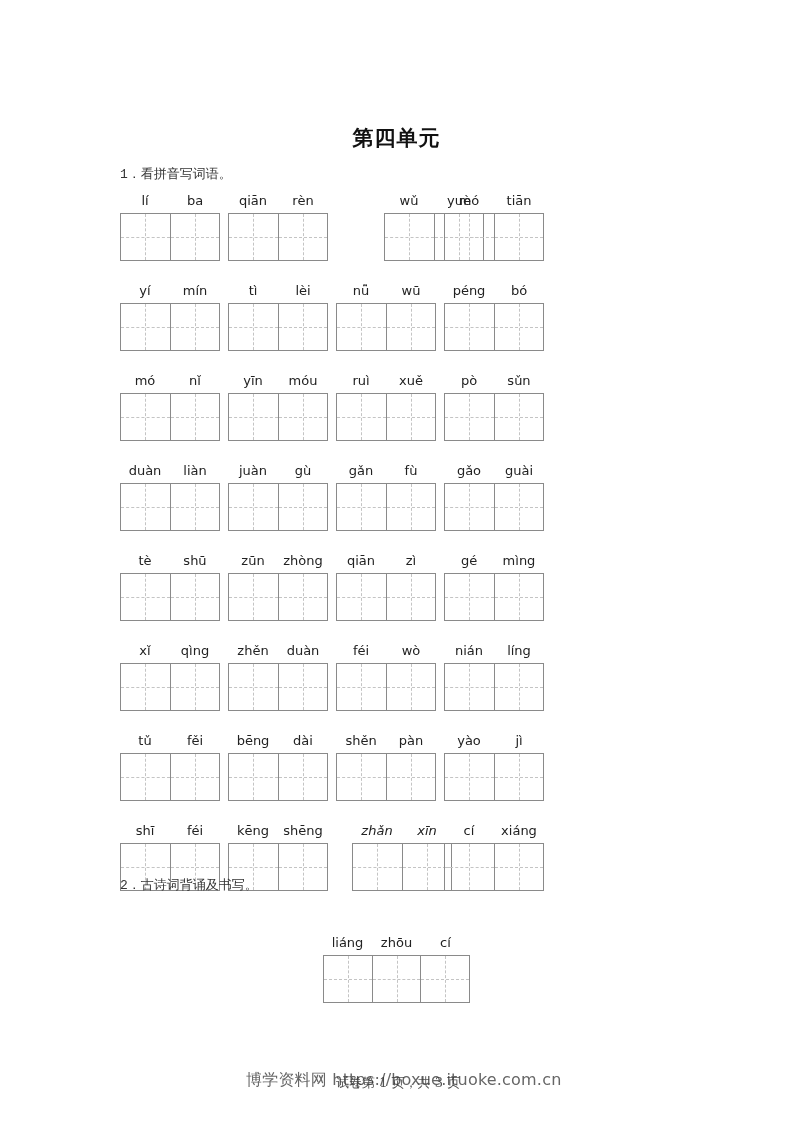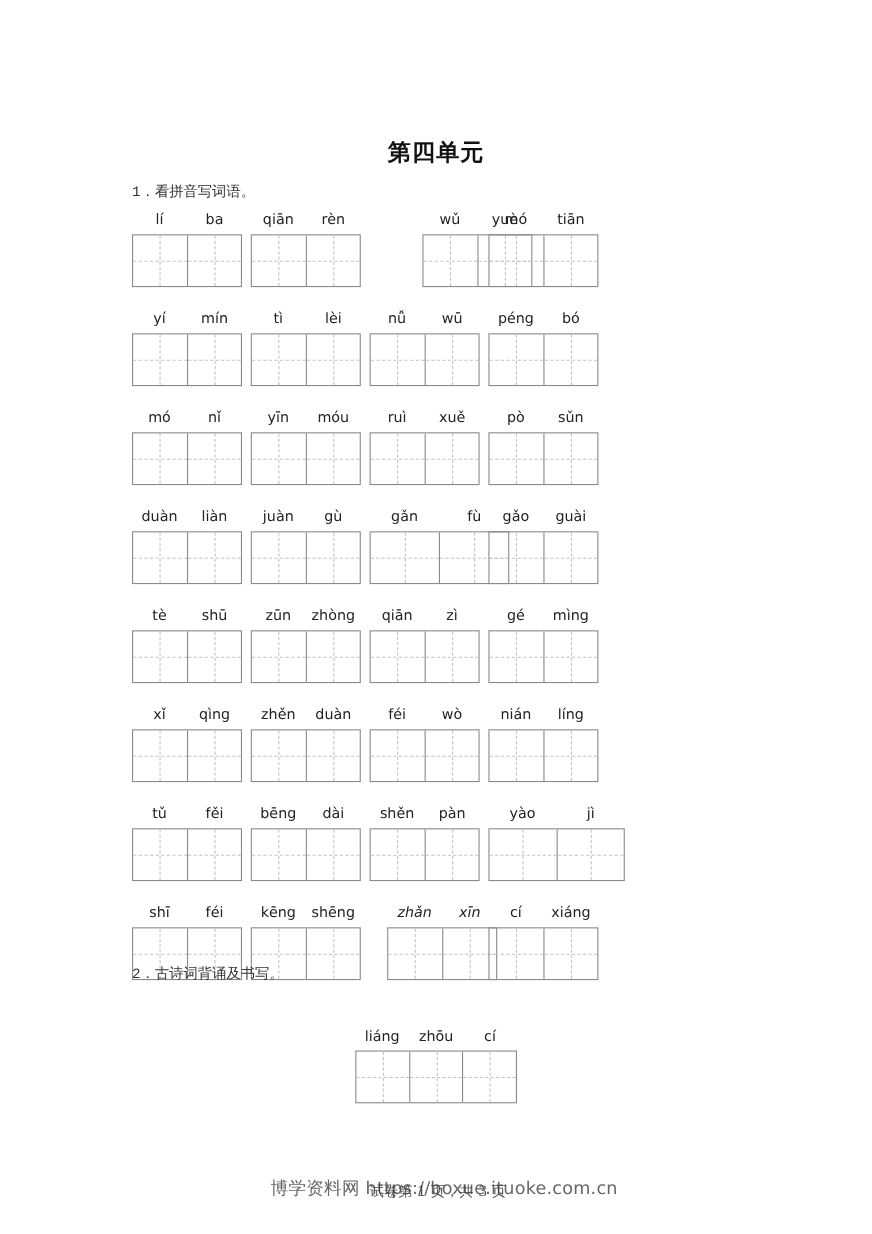--- a/index.html
+++ b/index.html
@@ -200,21 +200,21 @@
       <div class="group" style="left: 108px;">
         <div class="pinyin-row">
           <span class="pinyin">juàn</span>
           <span class="pinyin">gù</span>
         </div>
         <div class="boxes">
           <div class="cell"></div>
           <div class="cell"></div>
         </div>
       </div>
-      <div class="group" style="left: 216px; padding-left: 27px;">
+      <div class="group" style="left: 216px;">
         <div class="pinyin-row">
           <span class="pinyin">gǎn</span>
           <span class="pinyin">fù</span>
         </div>
         <div class="boxes">
           <div class="cell"></div>
           <div class="cell"></div>
         </div>
       </div>
       <div class="group" style="left: 324px;">
@@ -336,21 +336,21 @@
       <div class="group" style="left: 216px;">
         <div class="pinyin-row">
           <span class="pinyin">shěn</span>
           <span class="pinyin">pàn</span>
         </div>
         <div class="boxes">
           <div class="cell"></div>
           <div class="cell"></div>
         </div>
       </div>
-      <div class="group" style="left: 324px; padding-left: 24px;">
+      <div class="group" style="left: 324px;">
         <div class="pinyin-row">
           <span class="pinyin">yào</span>
           <span class="pinyin">jì</span>
         </div>
         <div class="boxes">
           <div class="cell"></div>
           <div class="cell"></div>
         </div>
       </div>
     </div>

